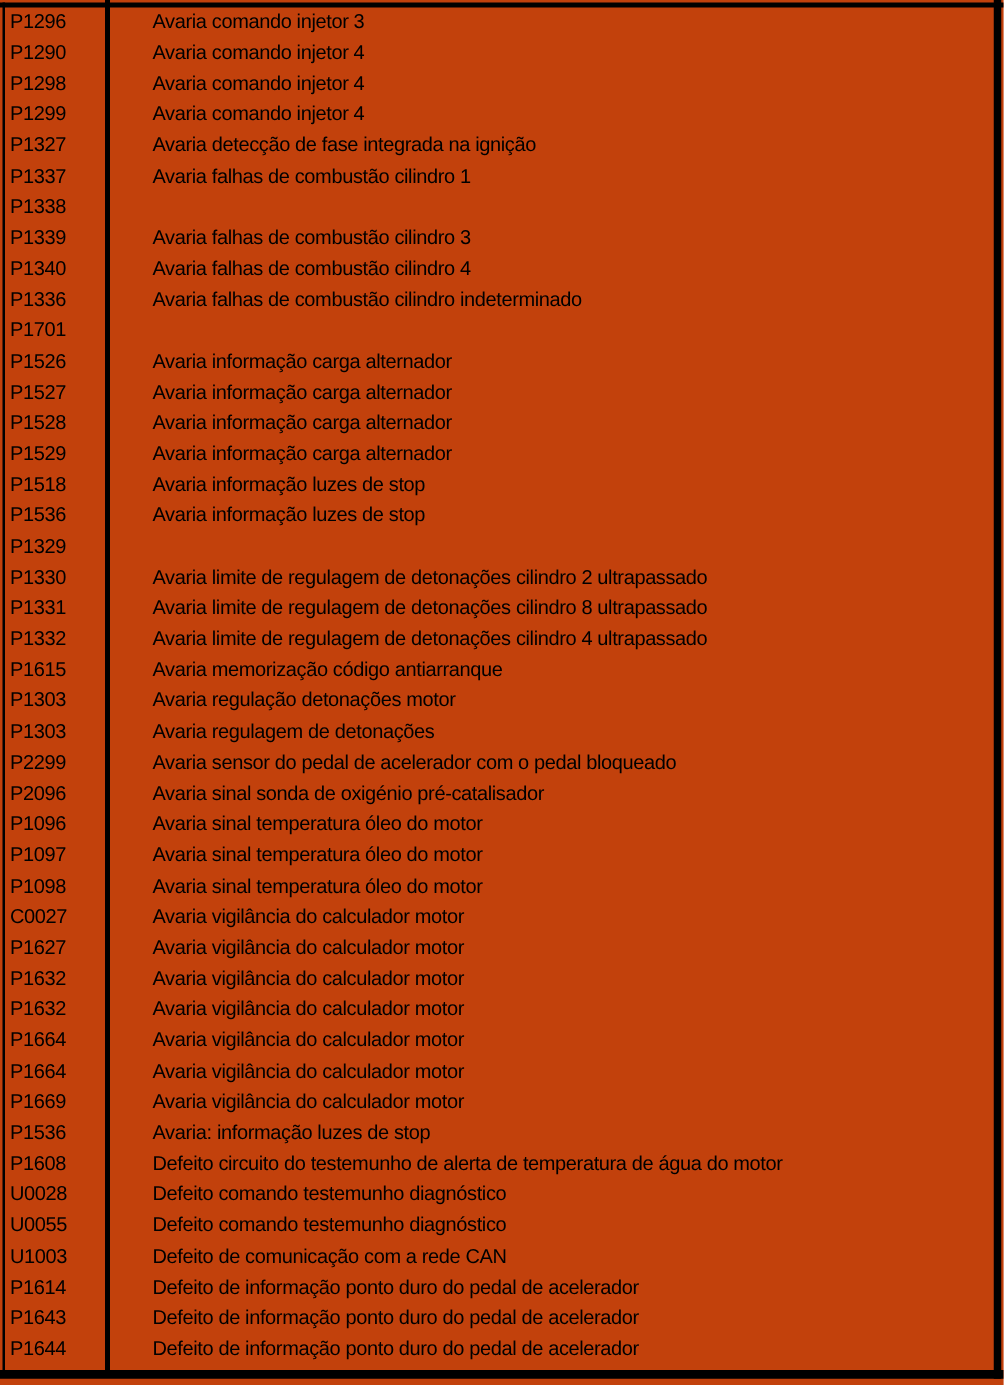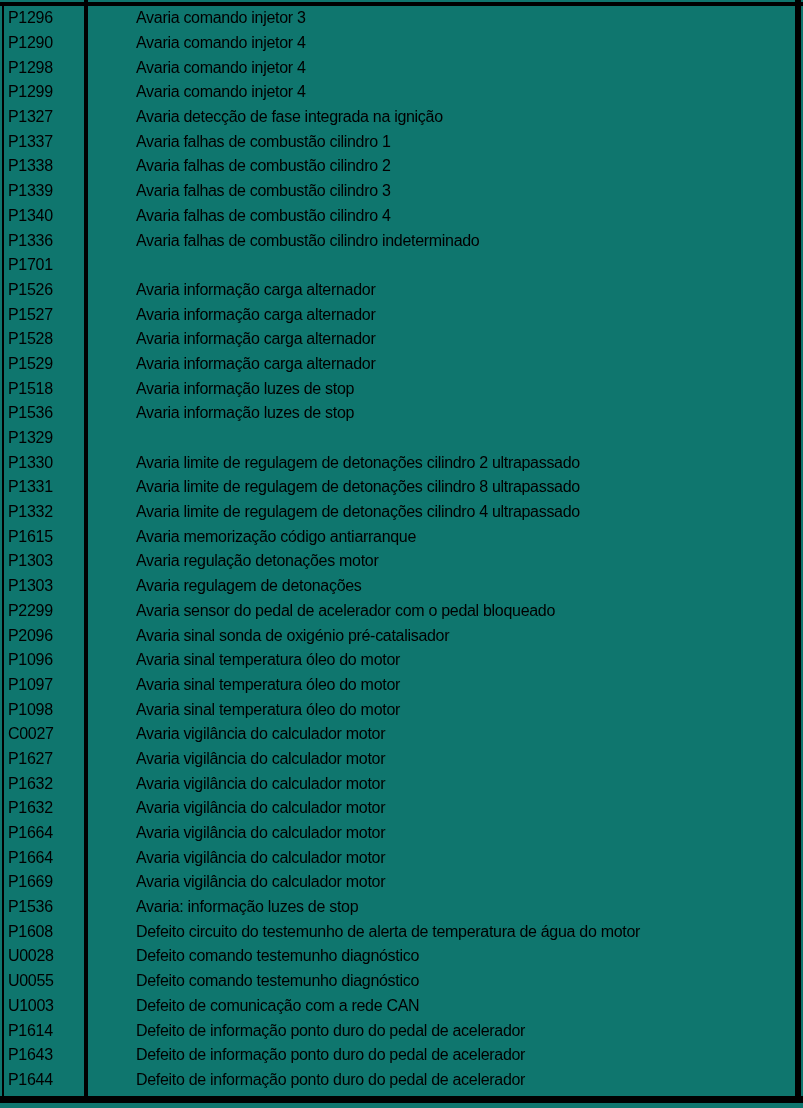--- a/index.html
+++ b/index.html
@@ -7,21 +7,21 @@
     width: 803px;
     height: 1108px;
     background: #ffffff;
     font-family: "Liberation Sans", sans-serif;
     color: #000000;
   }
   .page {
     position: relative;
     width: 803px;
     height: 1108px;
-    background: #0f766e;
+    background: #c2410c;
     overflow: hidden;
   }
   .bar { position: absolute; background: #000000; }
   .bar-top      { left: 0;     top: 2px;    width: 803px; height: 4px; }
   .bar-bottom   { left: 0;     top: 1096px; width: 803px; height: 7px; }
   .bar-left     { left: 2px;   top: 2px;    width: 2px;   height: 1098px; }
   .bar-right    { left: 795px; top: 0;      width: 6px;   height: 1103px; }
   .bar-divider  { left: 84px;  top: 0;      width: 4px;   height: 1096px; }
   .rows {
     position: absolute;
@@ -38,21 +38,21 @@
     white-space: nowrap;
     overflow: visible;
   }
   .cell-code {
     flex: 0 0 auto;
     width: 84px;
     padding-left: 4px;
   }
   .cell-desc {
     flex: 1 1 auto;
-    padding-left: 48px;
+    padding-left: 34px;
   }
 </style>
 </head>
 <body>
 
 <div class="page">
   <div class="bar bar-top"></div>
   <div class="bar bar-left"></div>
   <div class="bar bar-right"></div>
   <div class="bar bar-bottom"></div>
@@ -83,21 +83,20 @@
     <span class="cell-desc">Avaria detecção de fase integrada na ignição</span>
   </div>
 
   <div class="row">
     <span class="cell-code">P1337</span>
     <span class="cell-desc">Avaria falhas de combustão cilindro 1</span>
   </div>
 
   <div class="row">
     <span class="cell-code">P1338</span>
-    <span class="cell-desc">Avaria falhas de combustão cilindro 2</span>
   </div>
 
   <div class="row">
     <span class="cell-code">P1339</span>
     <span class="cell-desc">Avaria falhas de combustão cilindro 3</span>
   </div>
 
   <div class="row">
     <span class="cell-code">P1340</span>
     <span class="cell-desc">Avaria falhas de combustão cilindro 4</span>

